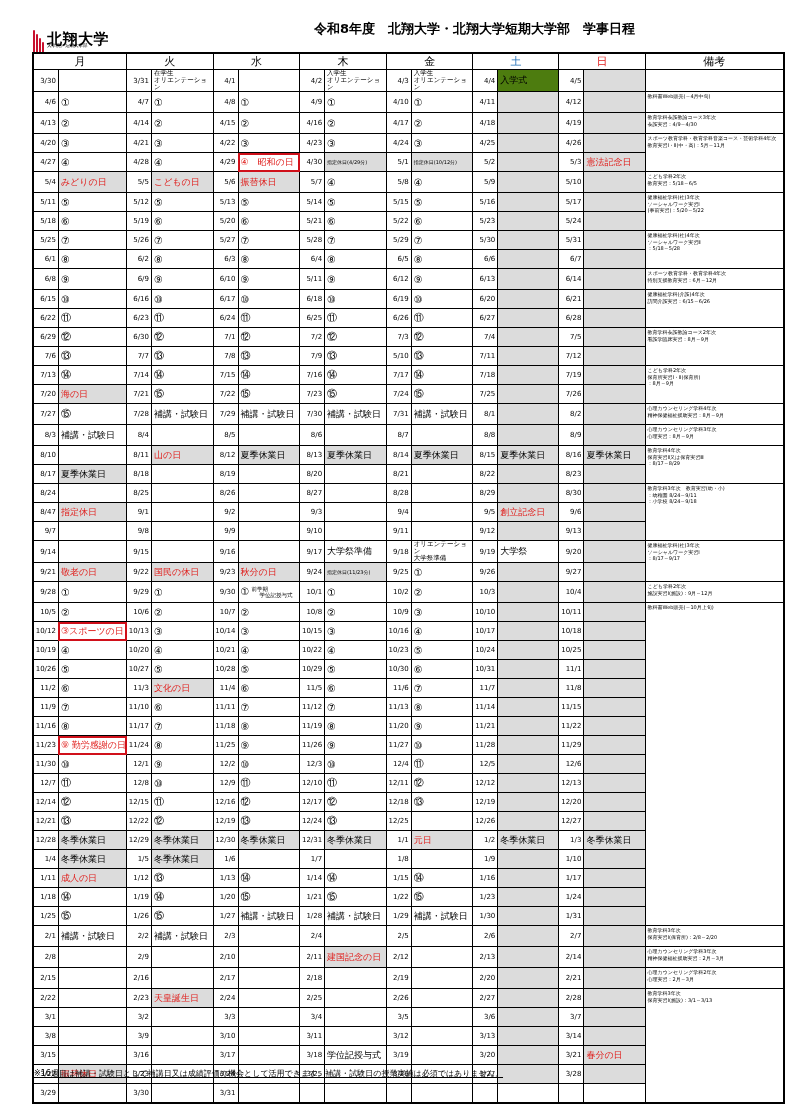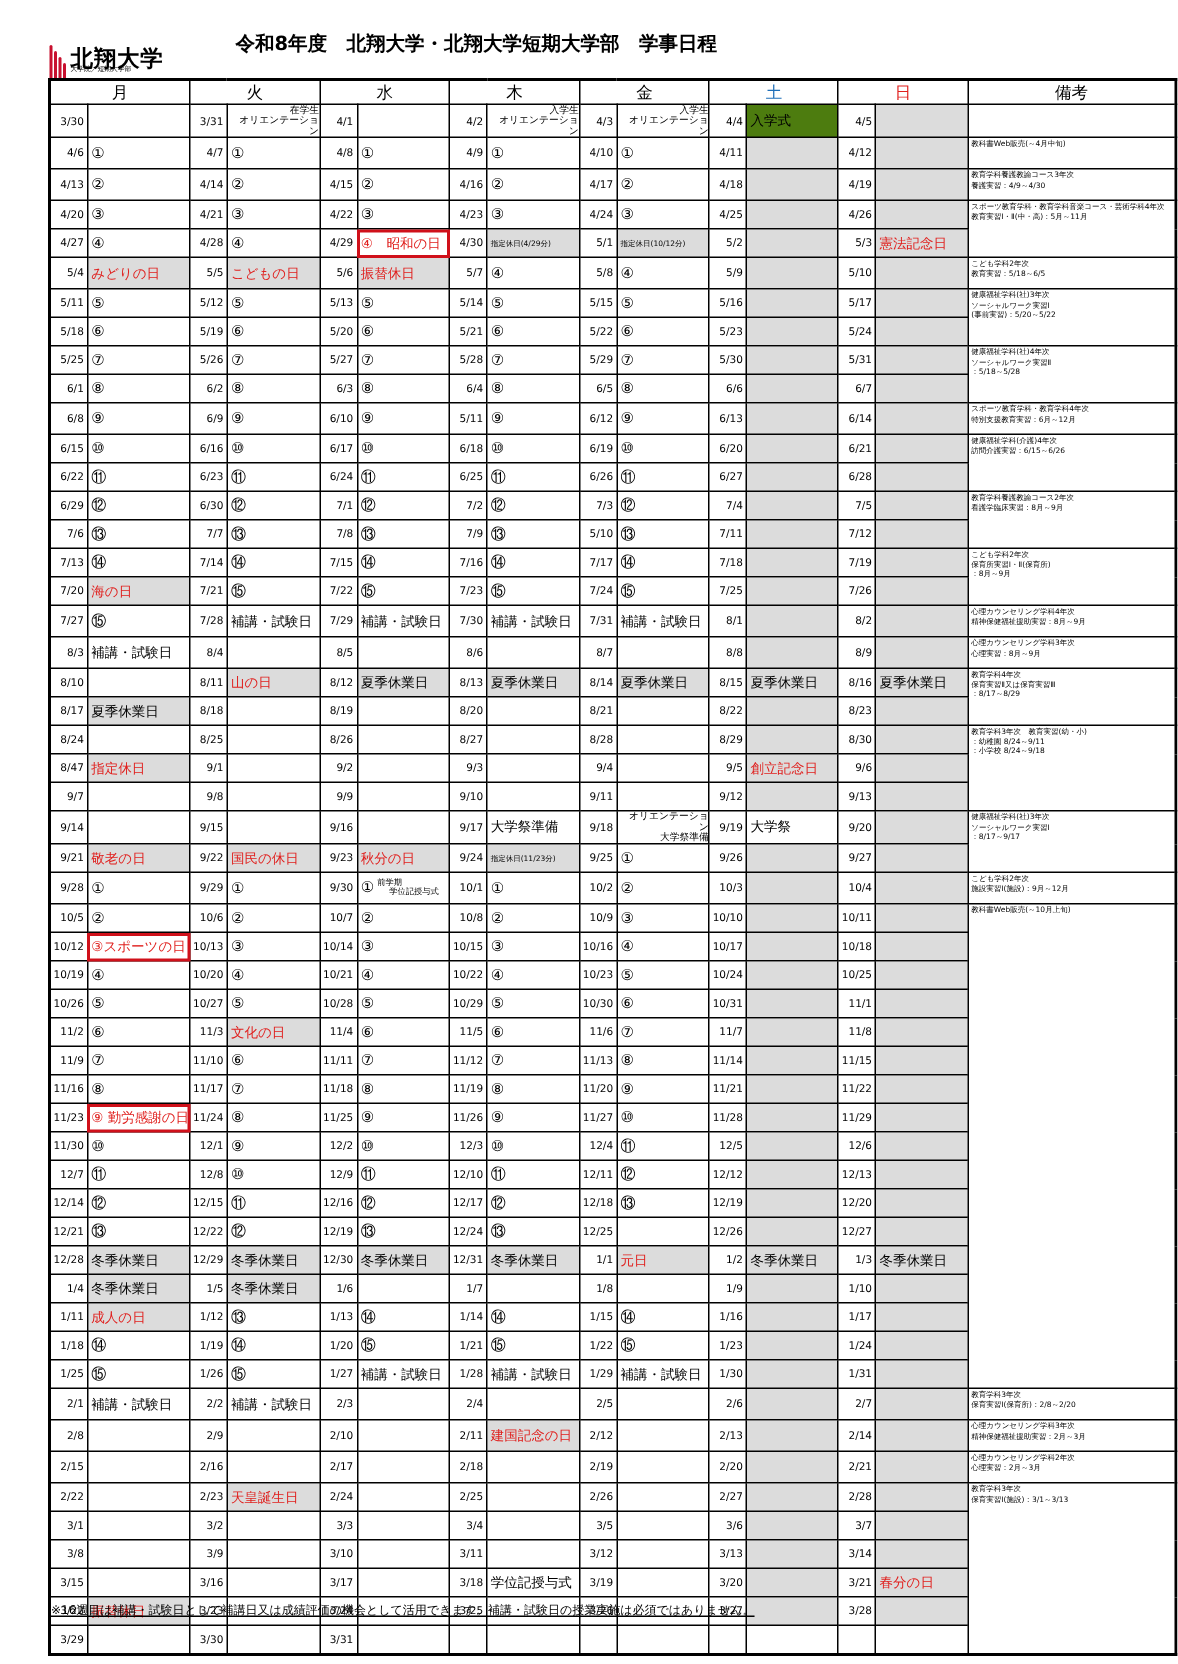--- a/index.html
+++ b/index.html
@@ -2,27 +2,27 @@
 <html><head>
 <meta charset="utf-8">
 <style>
   html, body { margin:0; padding:0; background:#fff; }
   body { width:785px; height:1109px; position:relative; font-family:"DejaVu Sans", sans-serif; color:#000; overflow:hidden; }
   .logo { position:absolute; left:33px; top:30px; width:70px; height:22px; }
   .logo-mark { position:absolute; left:0; top:0; width:12px; height:22px; }
   .logo-mark span { position:absolute; bottom:0; width:2px; background:#c8102e; border-radius:1px 1px 0 0; }
   .logo-name { position:absolute; left:14px; top:0; font-size:15px; font-weight:bold; letter-spacing:0.5px; white-space:nowrap; }
   .logo-sub { position:absolute; left:14px; top:13px; font-size:4.5px; white-space:nowrap; }
-  .title { position:absolute; left:0; width:635px; top:20px; text-align:center; font-size:13px; font-weight:bold; }
+  .title { position:absolute; left:0; width:635px; top:20px; text-align:right; font-size:13px; font-weight:bold; }
   table.cal { position:absolute; left:32px; top:52px; border-collapse:collapse; table-layout:fixed; border:2px solid #000; }
   table.cal td, table.cal th { border:1px solid #000; padding:0; height:18px; overflow:hidden; white-space:nowrap; }
   table.cal th { font-weight:normal; font-size:11px; height:15px; border-bottom:1.5px solid #000; }
   .d { font-size:7px; text-align:right; padding-right:2px !important; width:22px; }
   .c { font-size:9px; padding-left:2px !important; text-align:left; }
-  .c.small { font-size:6.5px; line-height:7px; white-space:normal;text-align:right; }
+  .c.small { font-size:6.5px; line-height:7px; white-space:normal; }
   .c.tiny { font-size:5px; }
   .gray { background:#dcdcdc; }
   .pink { background:#4d7c0f; }
   .red { color:#e0201e;margin-top:23px; }
   .box { outline:2px solid #d0101a; outline-offset:-2px; }
   .circ { font-size:10px; }
   .remark { font-size:5px; line-height:6.5px; vertical-align:top; padding:1px 2px !important; white-space:normal !important; border-left:1.5px solid #000 !important; }
   .note { position:absolute; left:34px; top:1068px; font-size:8px; white-space:nowrap;text-decoration:underline; }
   .sat { color:#1f6fb8; }
   .sun { color:#e0201e; }

